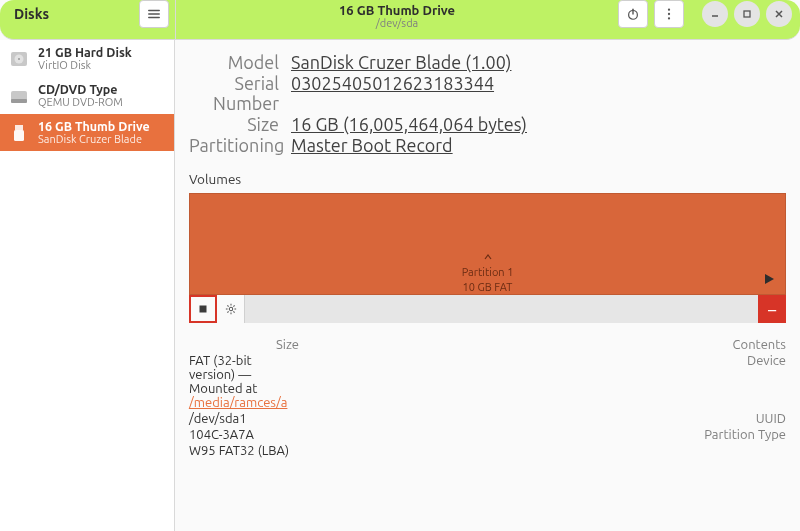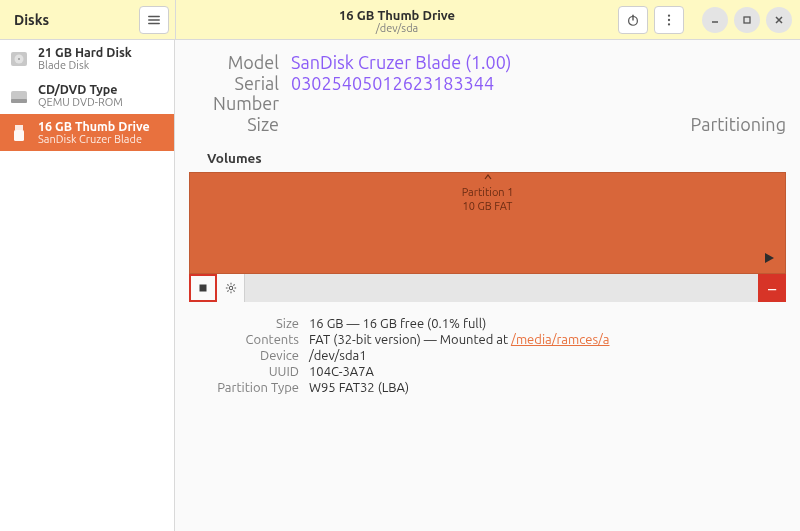--- a/index.html
+++ b/index.html
@@ -11,21 +11,21 @@
     --orange-dark:#d8663a;
     --red:#d73427;
     --border:#d9d9d9;
     --header-h:40px;
     --sidebar-w:175px;
   }
   *{box-sizing:border-box;font-family:"Ubuntu","Cantarell","Segoe UI",sans-serif;}
   body{margin:0;width:800px;height:531px;background:var(--bg);overflow:hidden;color:var(--text);}
   
   
-  .hdr{height:var(--header-h);display:flex;align-items:center;background:#fef9c3;border-bottom:1px solid var(--border);}
+  .hdr{height:var(--header-h);display:flex;align-items:flex-start;background:#bef264;border-bottom:1px solid var(--border);border-radius:14px;}
   .hdr-title-wrap{width:var(--sidebar-w);padding-left:14px;font-weight:700;font-size:14px;color:#2e2e2e;}
   .hdr-menu-btn{width:30px;height:28px;margin-left:auto;margin-right:6px;border:1px solid #cfcfcf;border-radius:4px;background:#fff;display:flex;align-items:center;justify-content:center;cursor:pointer;}
   .hdr-menu-btn svg{width:14px;height:14px;}
   .hdr-sep{width:1px;height:var(--header-h);background:var(--border);}
   .hdr-center{flex:1;text-align:center;line-height:1.1;padding-top:3px;}
   .hdr-center .t1{font-size:13px;font-weight:700;color:#2e2e2e;}
   .hdr-center .t2{font-size:11px;color:var(--mute);}
   .hdr-right{display:flex;gap:6px;padding-right:8px;align-items:center;}
   .circ-btn{width:26px;height:26px;border-radius:50%;background:#e4e4e4;display:flex;align-items:center;justify-content:center;cursor:pointer;font-size:12px;color:#555;}
   .sq-btn{width:30px;height:28px;border:1px solid #cfcfcf;border-radius:4px;background:#fff;display:flex;align-items:center;justify-content:center;cursor:pointer;}
@@ -40,25 +40,25 @@
   .sb-item.sel .sb-icon{color:rgba(255,255,255,.9);}
   .sb-text{line-height:1.15;}
   .sb-l1{font-size:12.5px;font-weight:600;color:#333;}
   .sb-l2{font-size:11px;color:var(--mute);}
   .sb-item.sel .sb-l1{color:#fff;}
   .sb-item.sel .sb-l2{color:rgba(255,255,255,.85);}
   
   .main{flex:1;padding:12px 14px 10px 14px;overflow:auto;}
   .kv{display:grid;grid-template-columns:90px 1fr;column-gap:12px;row-gap:1px;font-size:18px;}
   .kv .k{text-align:right;color:var(--mute);}
-  .kv .v{color:#8b5cf6;}
-  
-  .section-title{font-size:13.5px;font-weight:700;margin:16px 0 6px 18px;}
-  
-  .volbox{height:102px;background:var(--orange-dark);display:flex;flex-direction:column;align-items:center;justify-content:flex-start;color:#6b2c13;font-size:11px;line-height:1.3;position:relative;border:1px solid #c05a32;}
+  .kv .v{color:#404040;text-decoration:underline;}
+  
+  .section-title{font-size:13.5px;font-weight:400;margin:16px 0 6px 0;}
+  
+  .volbox{height:102px;background:var(--orange-dark);display:flex;flex-direction:column;align-items:center;justify-content:flex-end;color:#6b2c13;font-size:11px;line-height:1.3;position:relative;border:1px solid #c05a32;}
   .volbox .play{position:absolute;right:10px;bottom:6px;}
   
   .toolbar{height:28px;display:flex;align-items:stretch;background:#e6e6e6;}
   .tb-btn{width:28px;display:flex;align-items:center;justify-content:center;background:#fafafa;border-right:1px solid #d0d0d0;cursor:pointer;}
   .tb-btn.first{border:2px solid var(--red);}
   .tb-btn svg{width:12px;height:12px;}
   .tb-spacer{flex:1;}
   .tb-del{width:28px;background:var(--red);display:flex;align-items:center;justify-content:center;color:#fff;font-size:18px;cursor:pointer;}
   
   .kv2{display:grid;grid-template-columns:110px 1fr;column-gap:10px;row-gap:2px;font-size:13px;margin-top:14px;}
@@ -121,21 +121,21 @@
     <div class="sb-item">
       <span class="sb-icon">
         <svg width="20" height="20" viewBox="0 0 20 20">
             <rect x="2" y="3" width="16" height="14" rx="2" fill="#c8c8c8"></rect>
             <circle cx="10" cy="10" r="4.5" fill="#e2e2e2"></circle>
             <circle cx="10" cy="10" r="1" fill="#999"></circle>
           </svg>
       </span>
       <div class="sb-text">
         <div class="sb-l1">21 GB Hard Disk</div>
-        <div class="sb-l2">Blade Disk</div>
+        <div class="sb-l2">VirtIO Disk</div>
       </div>
     </div>
     <div class="sb-item">
       <span class="sb-icon">
         <svg width="20" height="20" viewBox="0 0 20 20">
             <rect x="2" y="5" width="16" height="10" rx="2" fill="#c8c8c8"></rect>
             <rect x="2" y="13" width="16" height="4" rx="1" fill="#9a9a9a"></rect>
           </svg>
       </span>
       <div class="sb-text">
@@ -157,21 +157,23 @@
     </div>
   </div>
 
   <div class="main">
     <div class="kv">
       <div class="k">Model</div>
       <div class="v">SanDisk Cruzer Blade (1.00)</div>
       <div class="k">Serial Number</div>
       <div class="v">03025405012623183344</div>
       <div class="k">Size</div>
+      <div class="v">16 GB (16,005,464,064 bytes)</div>
       <div class="k">Partitioning</div>
+      <div class="v">Master Boot Record</div>
     </div>
 
     <div class="section-title">Volumes</div>
 
     <div class="volbox">
       <svg width="8" height="8" viewBox="0 0 8 8" style="margin-bottom:4px;">
           <path d="M1 6 L4 2 L7 6" fill="none" stroke="#6b2c13" stroke-width="1.2"></path>
         </svg>
       <div>Partition 1</div>
       <div>10 GB FAT</div>
@@ -204,21 +206,20 @@
           </svg>
       </div>
       <div class="tb-spacer"></div>
       <div class="tb-del">
         <span>−</span>
       </div>
     </div>
 
     <div class="kv2">
       <div class="k">Size</div>
-      <div class="v">16 GB — 16 GB free (0.1% full)</div>
       <div class="k">Contents</div>
       <div class="v">
         <span>FAT (32-bit version) — Mounted at </span><a class="mount">/media/ramces/a</a>
       </div>
       <div class="k">Device</div>
       <div class="v">/dev/sda1</div>
       <div class="k">UUID</div>
       <div class="v">104C-3A7A</div>
       <div class="k">Partition Type</div>
       <div class="v">W95 FAT32 (LBA)</div>

